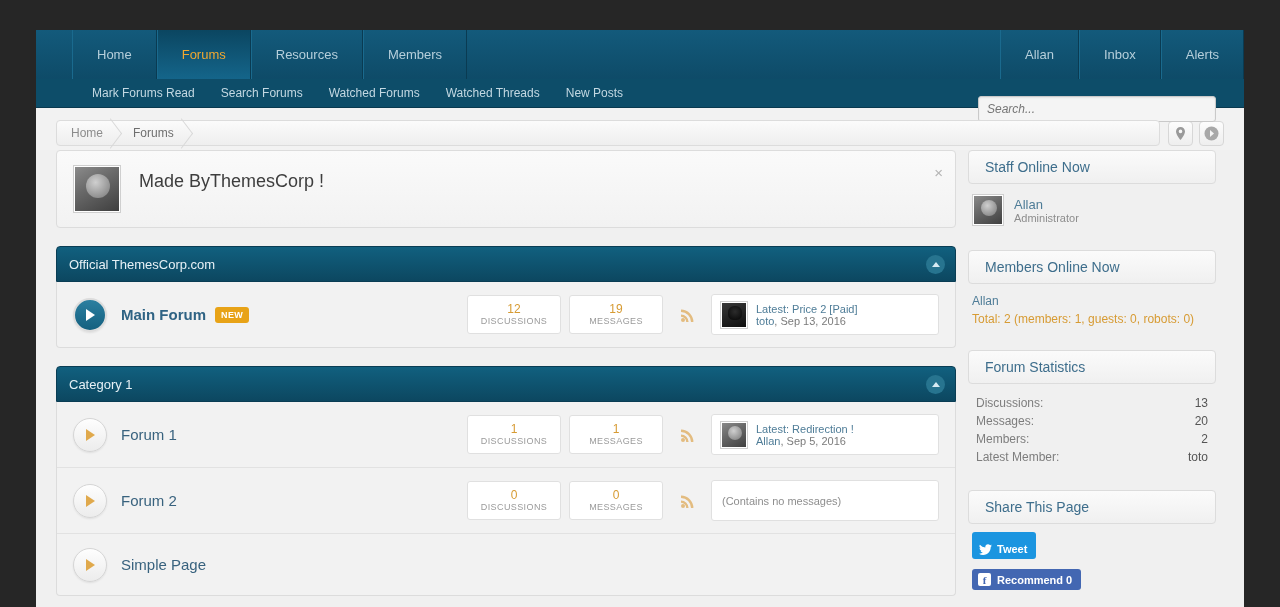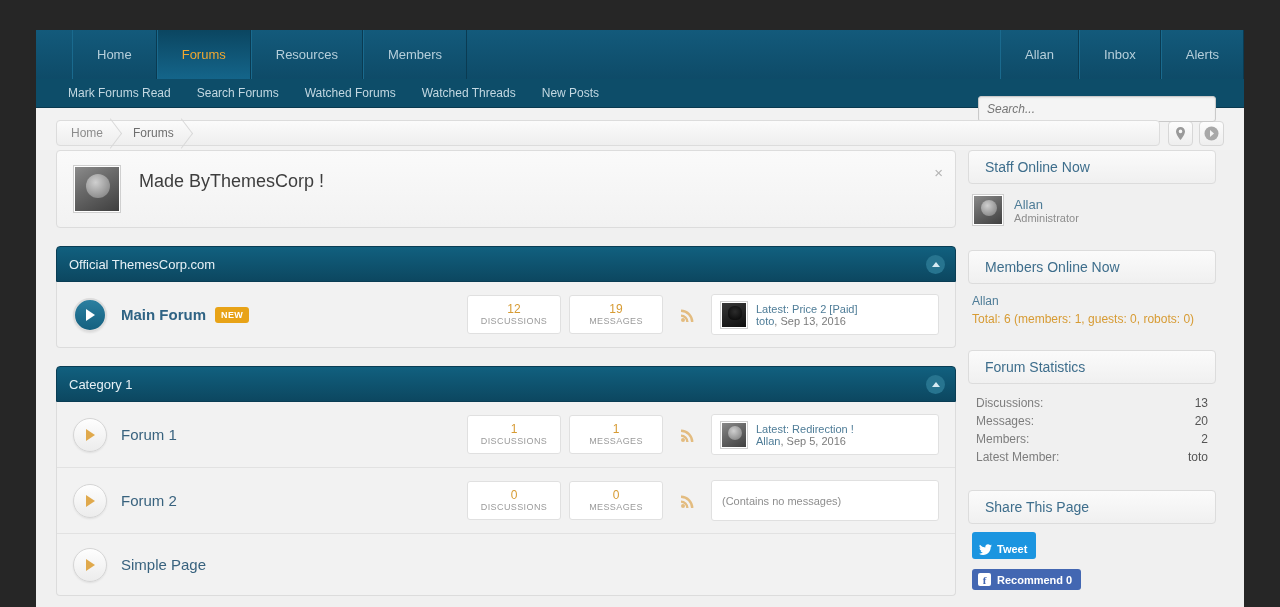--- a/index.html
+++ b/index.html
@@ -37,21 +37,21 @@
     color: #f0a830;
     background: linear-gradient(to bottom, #0b4661 0%, #14658a 100%);
   }
   .nav-tab.right { border-left: 1px solid #1a6a8e; border-right: 1px solid #0a3b52; }
 
   
   .subnav {
     height: 29px;
     background: #0d4d69;
     display: flex; align-items: center;
-    padding-left: 32px;
+    padding-left: 56px;
     position: relative;
     border-bottom: 1px solid #09394f;
   }
   .subnav a {
     font-size: 12px; color: #c3d8e2;
     margin-right: 26px; text-decoration: none;
     cursor: pointer;
   }
   .search-wrap {
     position: absolute; right: 28px; top: 66px;
@@ -500,21 +500,21 @@
               <div class="staff-role">Administrator</div>
             </div>
           </div>
         </div>
       </div>
 
       <div class="side-block">
         <div class="side-head">Members Online Now</div>
         <div class="side-body">
           <div class="mem-name">Allan</div>
-          <div class="mem-total">Total: 6 (members: 1, guests: 0, robots: 0)</div>
+          <div class="mem-total">Total: 2 (members: 1, guests: 0, robots: 0)</div>
         </div>
       </div>
 
       <div class="side-block">
         <div class="side-head">Forum Statistics</div>
         <div class="side-body">
           <div class="stat-row">
             <span class="k">Discussions:</span>
             <span class="v">13</span>
           </div>

